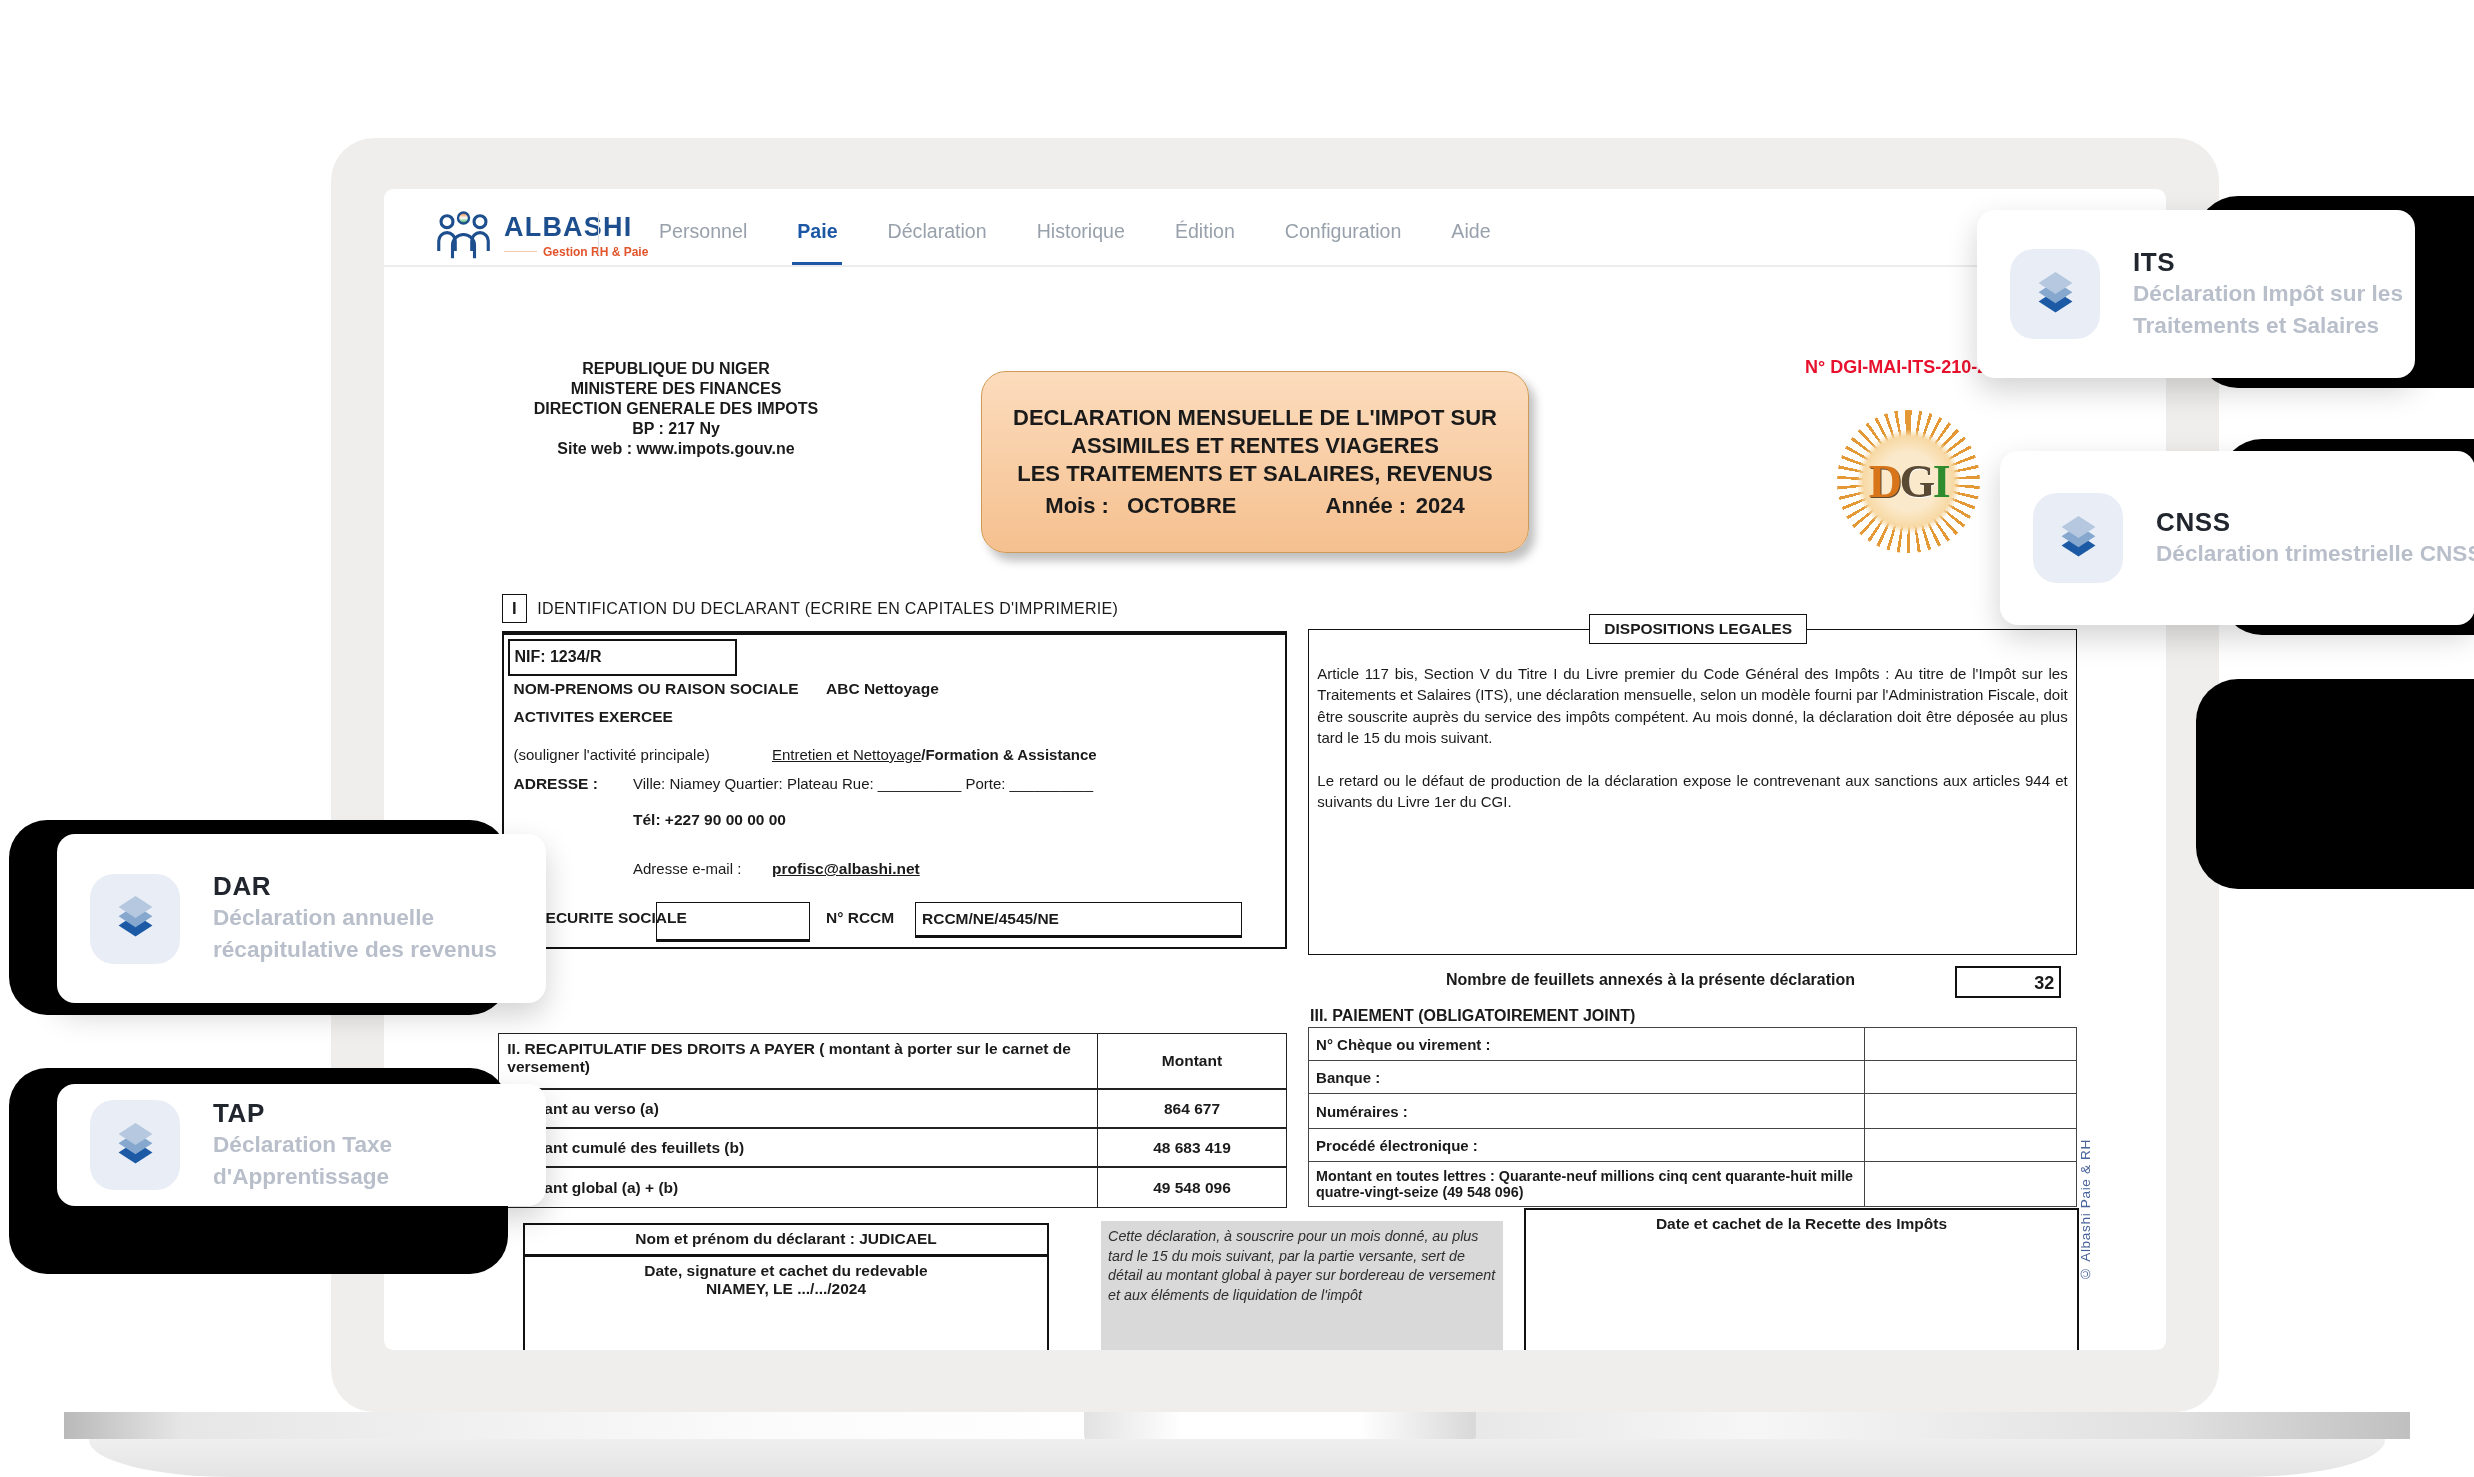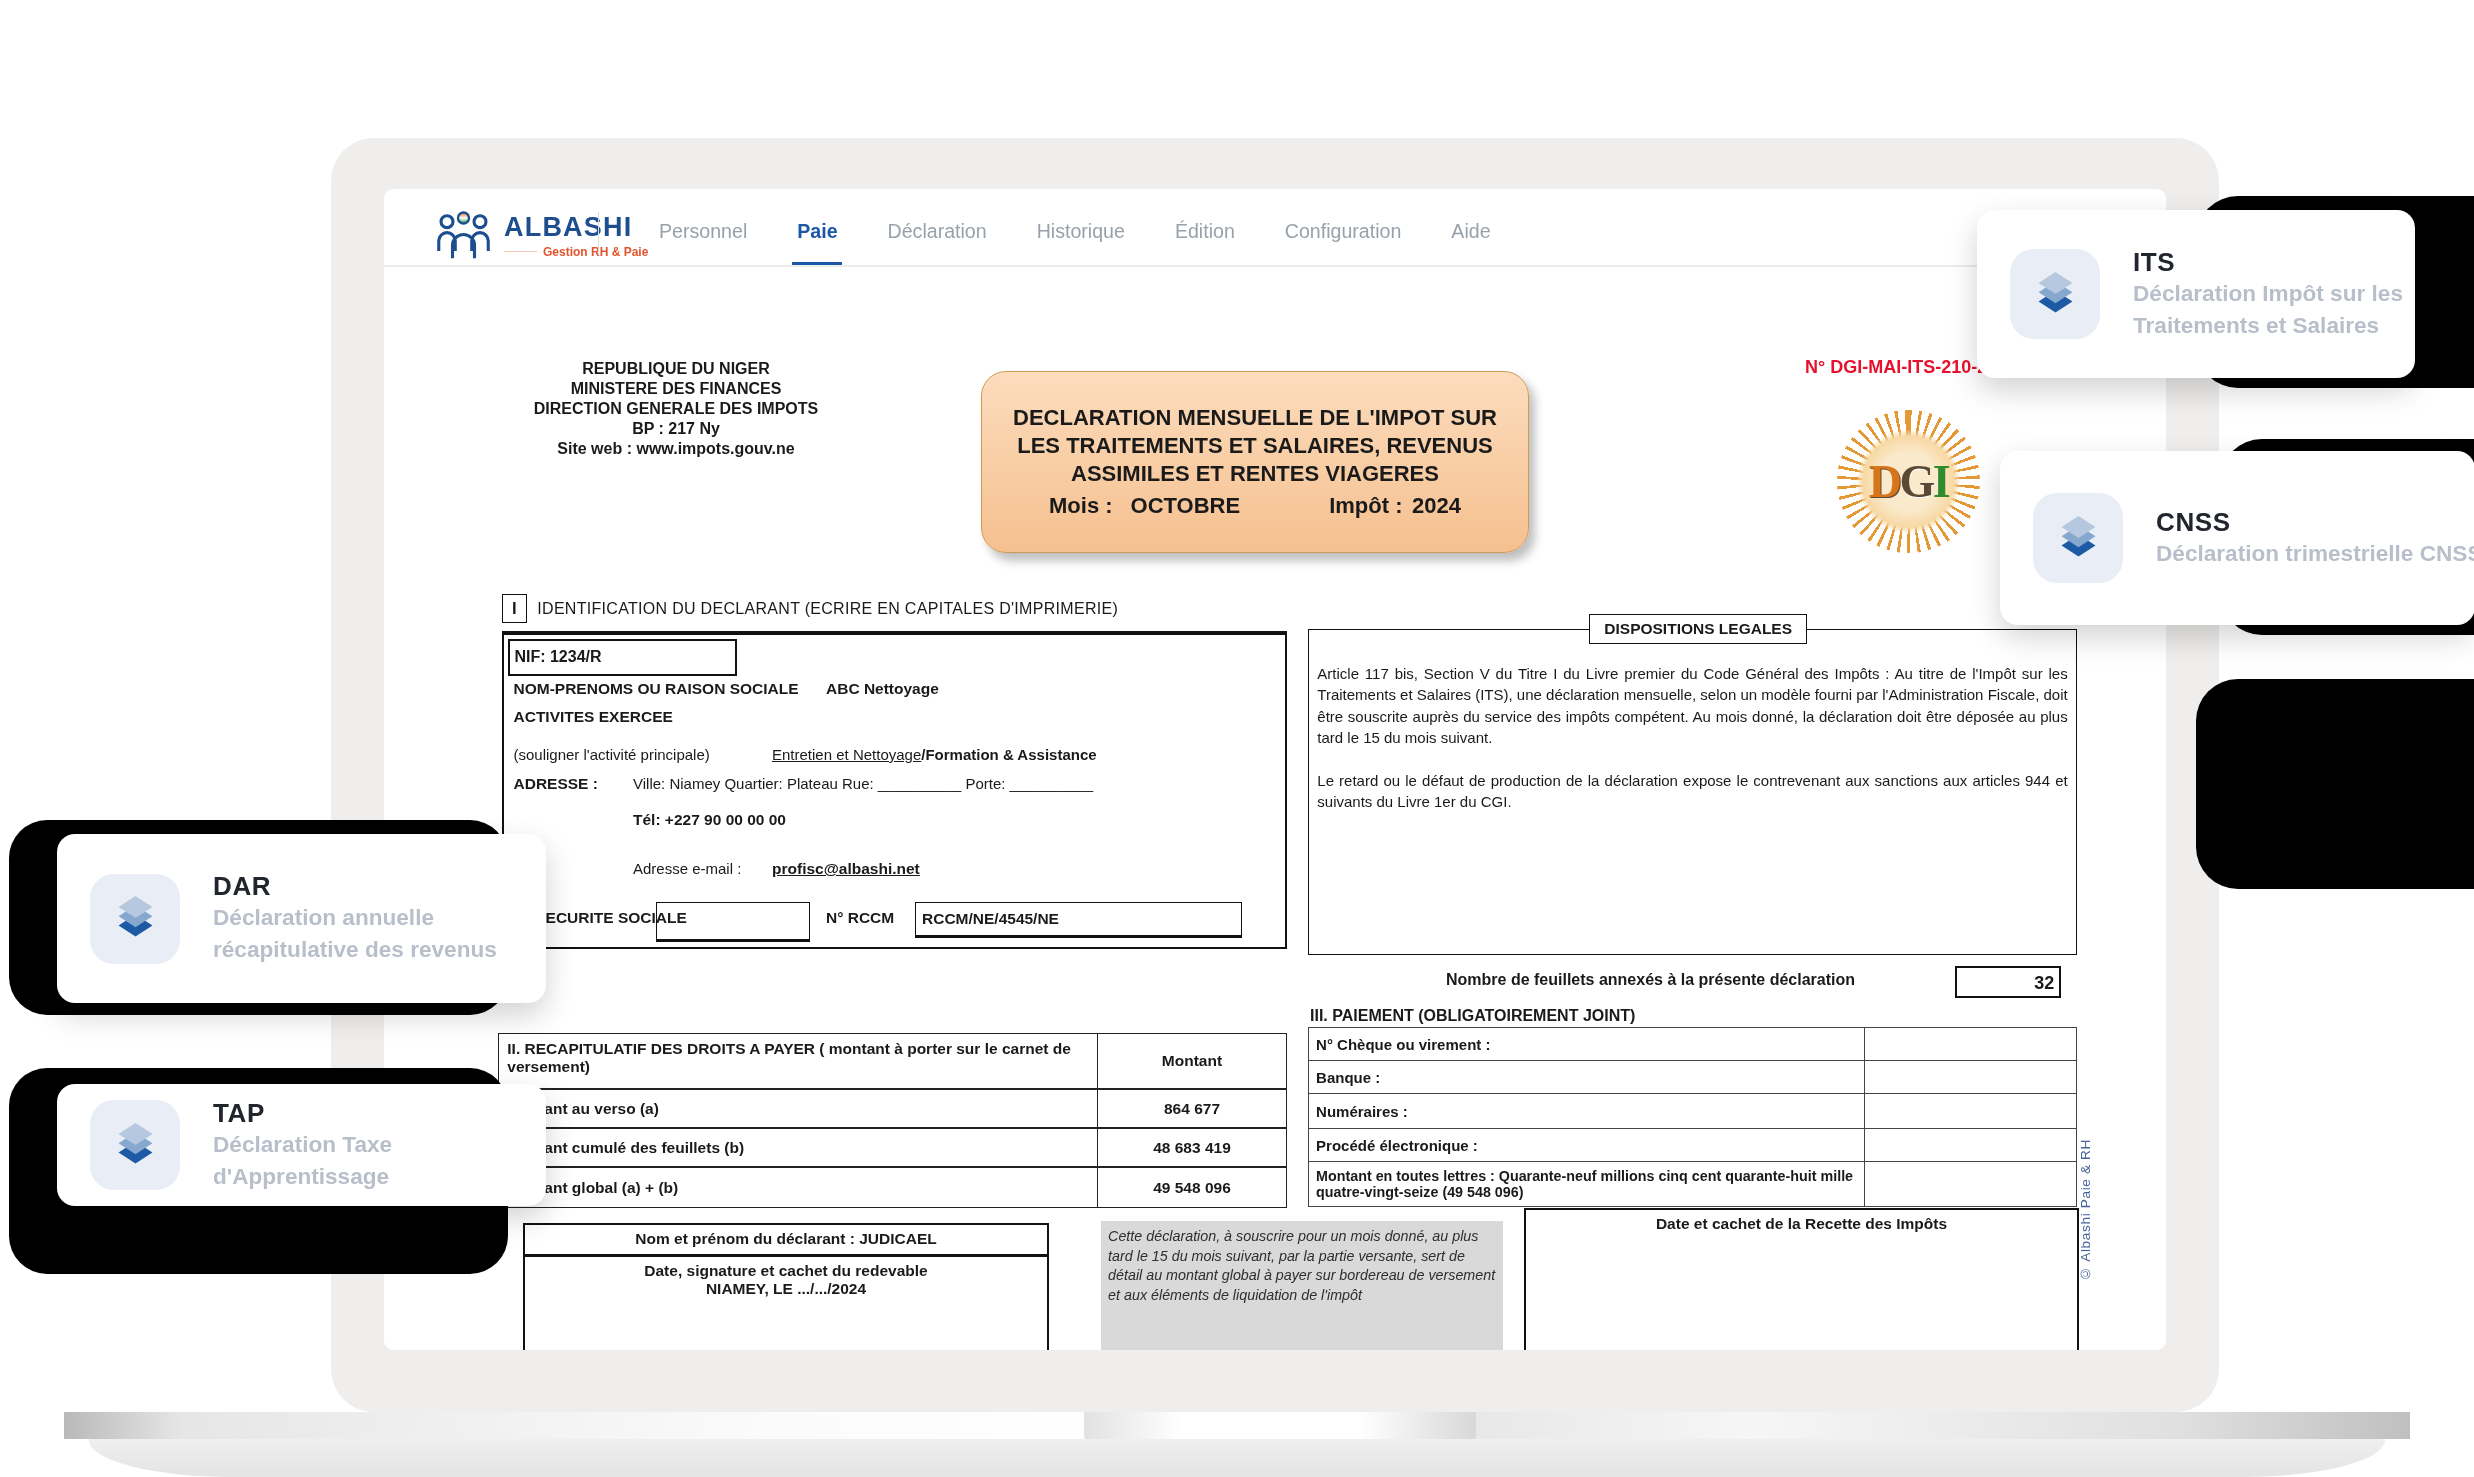--- a/index.html
+++ b/index.html
@@ -193,24 +193,24 @@
     <div class="agency">
       <div>REPUBLIQUE DU NIGER</div>
       <div>MINISTERE DES FINANCES</div>
       <div>DIRECTION GENERALE DES IMPOTS</div>
       <div>BP : 217 Ny</div>
       <div>Site web : www.impots.gouv.ne</div>
     </div>
 
     <div class="title-box">
       <div>DECLARATION MENSUELLE DE L'IMPOT SUR</div>
+      <div>ASSIMILES ET RENTES VIAGERES</div>
       <div>LES TRAITEMENTS ET SALAIRES, REVENUS</div>
-      <div>ASSIMILES ET RENTES VIAGERES</div>
       <div class="title-period">
-        <span>Mois :</span><span class="sp1">OCTOBRE</span><span class="sp2">Impôt :</span><span class="sp3">2024</span>
+        <span>Mois :</span><span class="sp1">OCTOBRE</span><span class="sp2">Année :</span><span class="sp3">2024</span>
       </div>
     </div>
 
     <div class="ref-number">N° DGI-MAI-ITS-210-2024</div>
 
     <div class="dgi">
       <div class="dgi-text"><span class="d">D</span><span class="g">G</span><span class="i">I</span></div>
     </div>
 
     <div class="sec1">

